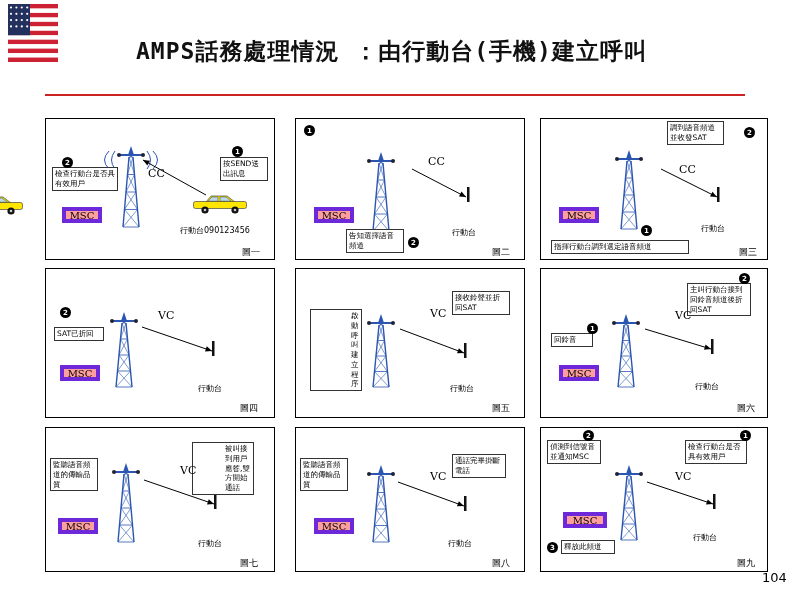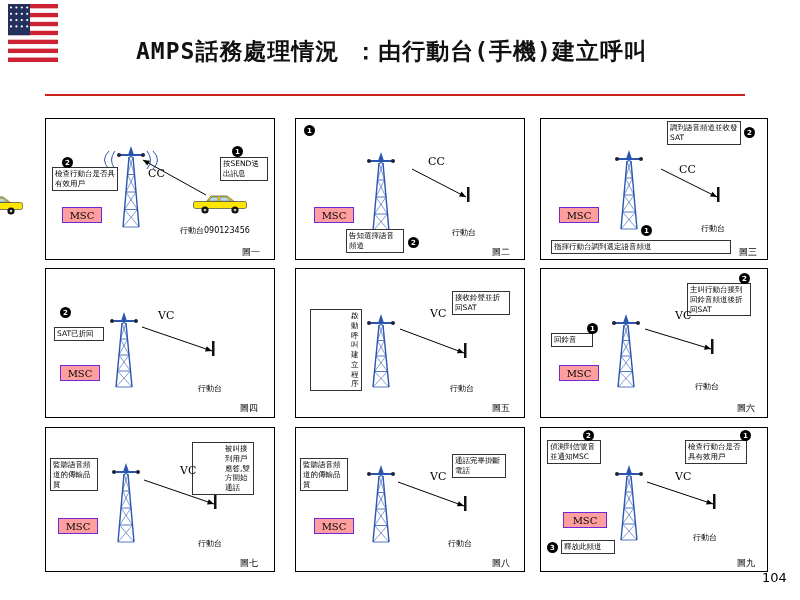--- a/index.html
+++ b/index.html
@@ -7,21 +7,21 @@
        font-family:"DejaVu Sans",sans-serif;color:#000;}
   .slide{position:absolute;left:0;top:0;width:800px;height:600px;background:#fff;}
   .flag{position:absolute;left:8px;top:4px;}
   .leftcar{position:absolute;left:-32px;top:194px;}
   .title{position:absolute;left:136px;top:36px;white-space:nowrap;
          font-family:"DejaVu Sans Mono","DejaVu Sans",sans-serif;
          font-weight:bold;font-size:23px;letter-spacing:1px;color:#111;}
   .divider{position:absolute;left:45px;top:94px;width:700px;height:2px;background:#cc2222;}
   .panel{position:absolute;border:1px solid #000;background:#fff;box-sizing:border-box;}
   .underlay{position:absolute;left:0;top:0;}
-  .msc{position:absolute;border:1px solid #6d28d9;box-sizing:border-box;
+  .msc{position:absolute;border:4px solid #6d28d9;box-sizing:border-box;
        display:flex;align-items:center;justify-content:center;
        font-family:"DejaVu Serif",serif;font-size:10px;}
   .callout{position:absolute;background:#fff;border:1px solid #333;
            padding:1px 2px;font-size:7.5px;line-height:1.3;box-sizing:border-box;}
   .badge{position:absolute;width:11px;height:11px;border-radius:50%;background:#000;
          color:#fff;font-size:7px;font-weight:bold;
          display:flex;align-items:center;justify-content:center;}
   .chan{position:absolute;font-family:"DejaVu Serif",serif;font-size:11px;}
   .mlabel{position:absolute;font-size:8px;white-space:nowrap;}
   .caption{position:absolute;font-size:9px;white-space:nowrap;}
@@ -194,22 +194,22 @@
             <line x1="84.5" y1="59" x2="90" y2="42" stroke="#2a55b0" stroke-width="0.6"></line>
             <line x1="91.5" y1="59" x2="86" y2="42" stroke="#2a55b0" stroke-width="0.6"></line>
           </g>
           <g>
             <line x1="120" y1="50" x2="176" y2="78" stroke="#000" stroke-width="1"></line>
             <polygon points="176,78 171.45231825588326,72.67847853013564 169.01417377763846,77.55476748662522" fill="#000"></polygon>
           </g>
           <rect x="176" y="68" width="2.5" height="15" fill="#111"></rect>
         </svg>
         <div class="msc" style="left: 18px; top: 88px; width: 40px; height: 16px; background: rgb(255, 158, 158);">MSC</div>
-        <div class="callout" style="left: 126px; top: 2px; width: 74px;">調到語音頻道並收發SAT</div>
-        <div class="callout" style="left: 10px; top: 121px; width: 180px;">指揮行動台調到選定語音頻道</div>
+        <div class="callout" style="left: 126px; top: 2px; width: 57px;">調到語音頻道並收發SAT</div>
+        <div class="callout" style="left: 10px; top: 121px; width: 138px;">指揮行動台調到選定語音頻道</div>
         <div class="badge" style="left: 203px; top: 8px;">2</div>
         <div class="badge" style="left: 100px; top: 106px;">1</div>
         <div class="chan" style="left: 138px; top: 44px;">CC</div>
         <div class="mlabel" style="left: 160px; top: 104px;">行動台</div>
         <div class="caption" style="left: 198px; top: 127px;">圖三</div>
       </div>
       <div class="panel" style="left: 45px; top: 268px; width: 230px; height: 150px;">
         <svg class="underlay" width="230" height="150">
           <g>
             <line x1="66" y1="52" x2="90" y2="52" stroke="#2a55b0" stroke-width="2"></line>

